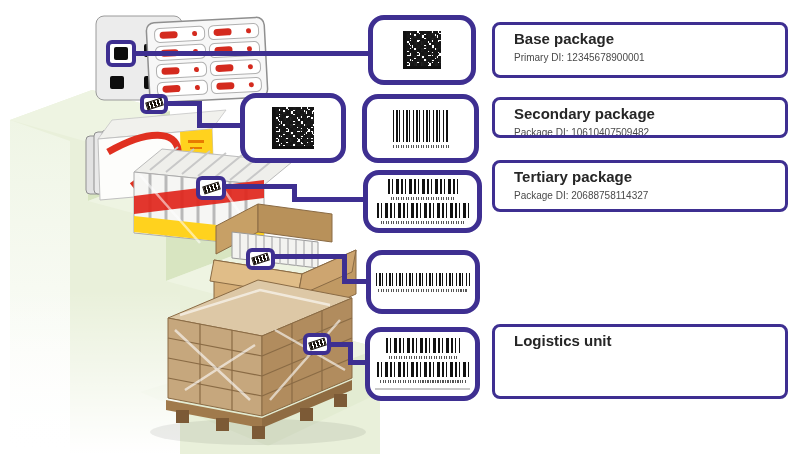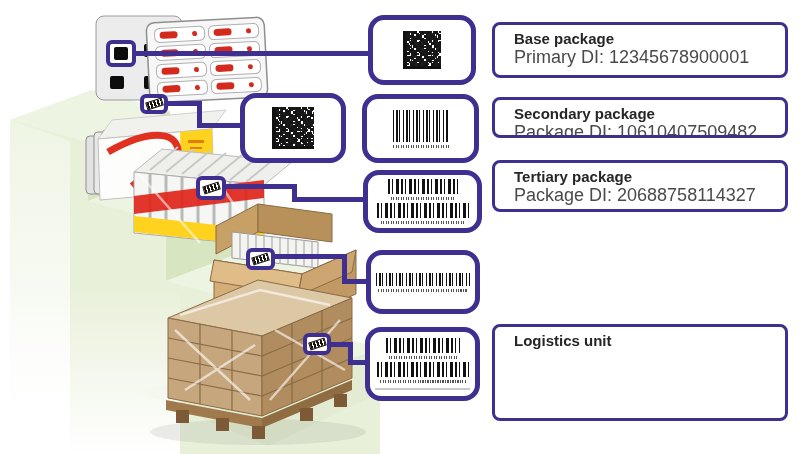--- a/index.html
+++ b/index.html
@@ -9,21 +9,21 @@
   }
   .stage *{box-sizing:border-box;}
 
   
   .label-box{
     position:absolute;left:492px;width:296px;
     border:3px solid #3e2f91;border-radius:8px;background:#fff;
     padding:4px 10px 4px 19px;overflow:hidden;
   }
   .lb-title{font-size:15px;font-weight:bold;color:#262626;line-height:19px;}
-  .lb-detail{font-size:18px;color:#4a4a4a;line-height:19px;}
+  .lb-detail{font-size:10px;color:#4a4a4a;line-height:19px;}
 
   
   .callout{
     position:absolute;border:5px solid #3e2f91;border-radius:16px;background:#fff;
     display:flex;flex-direction:column;align-items:center;justify-content:center;gap:3px;
   }
 
   
   .conn{position:absolute;background:#3e2f91;}
 
@@ -280,17 +280,17 @@
     <div class="lb-detail">Primary DI: 12345678900001</div>
   </div>
   <div class="label-box" style="top:97px;height:41px">
     <div class="lb-title">Secondary package</div>
     <div class="lb-detail">Package DI: 10610407509482</div>
   </div>
   <div class="label-box" style="top:160px;height:52px">
     <div class="lb-title">Tertiary package</div>
     <div class="lb-detail">Package DI: 20688758114327</div>
   </div>
-  <div class="label-box" style="top:324px;height:97px">
+  <div class="label-box" style="top:324px;height:75px">
     <div class="lb-title">Logistics unit</div>
   </div>
 
 </div>
 
 </body></html>

